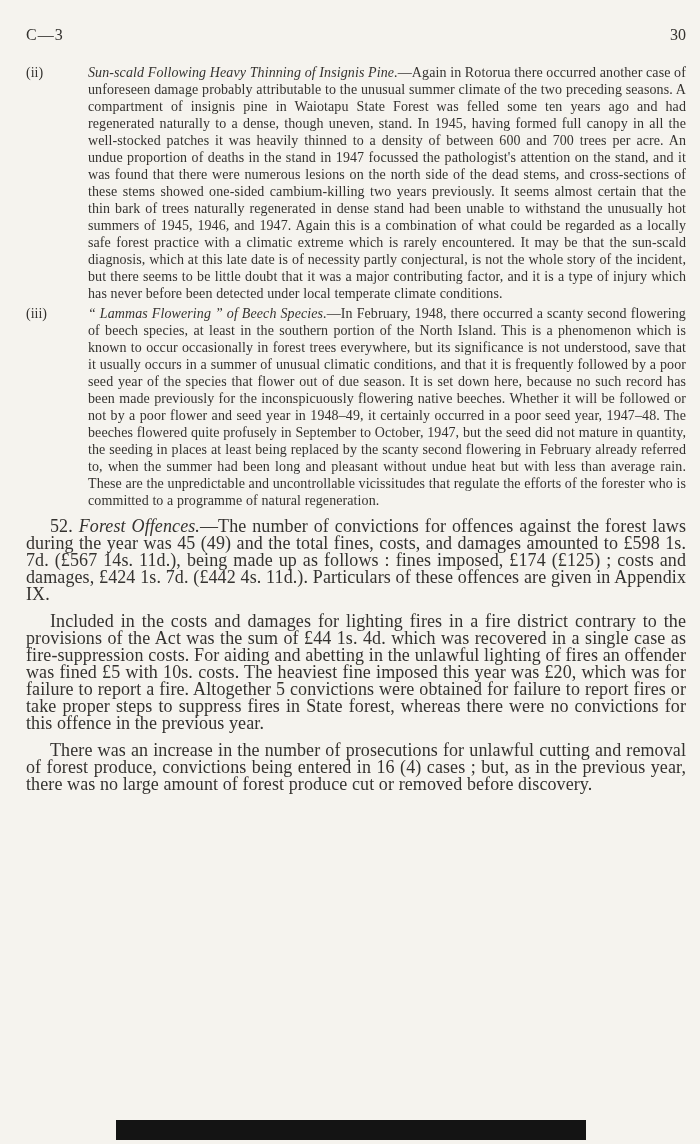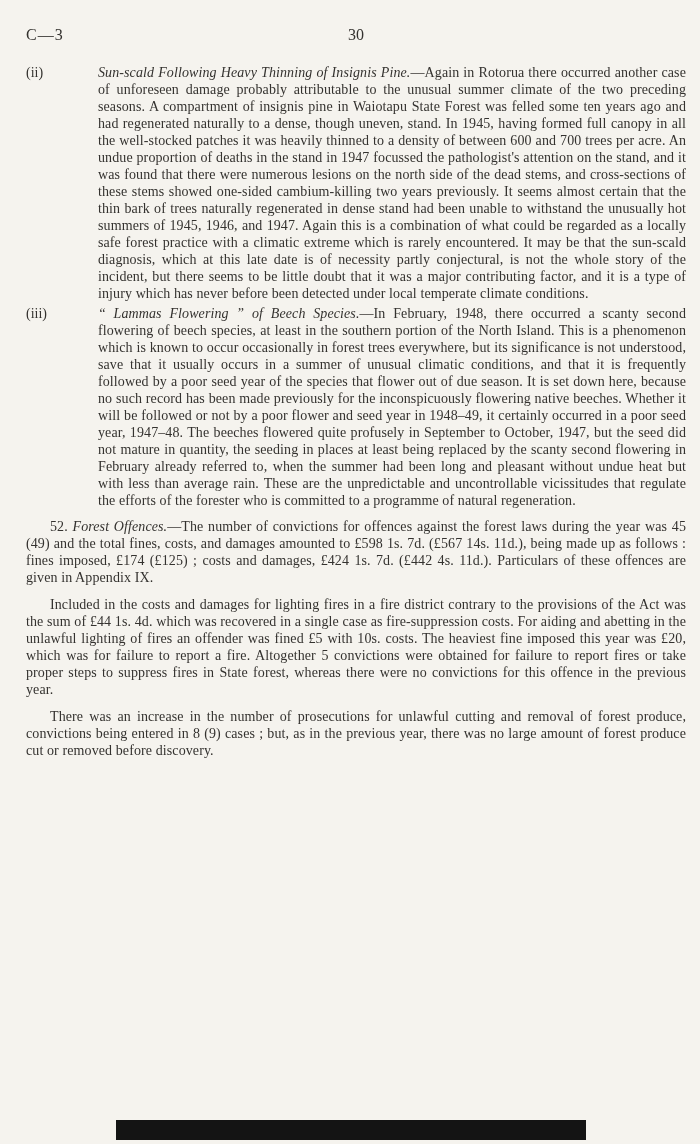--- a/index.html
+++ b/index.html
@@ -26,43 +26,43 @@
     position: absolute;
     left: 0;
     top: 0;
     letter-spacing: 1px;
   }
   .header .pageno {
     position: absolute;
     left: 0;
     right: 0;
     top: 0;
-    text-align: center;
+    text-align: right;
   }
   .list-item {
     display: flex;
     align-items: flex-start;
     margin-bottom: 3px;
   }
   .item-label {
     flex: 0 0 52px;
     text-align: left;
     font-size: 14px;
     line-height: 17px;
   }
   .item-text {
     flex: 1;
-    margin: 0 0 0 20px;
+    margin: 0 0 0 10px;
     font-size: 14px;
     line-height: 17px;
     text-align: justify;
     letter-spacing: 0.1px;
   }
   .para {
-    font-size: 14px;
+    font-size: 18px;
     line-height: 17px;
     text-align: justify;
     letter-spacing: 0.1px;
     margin: 0;
   }
   .para.indent { text-indent: 24px; }
   .para.gap-sm { margin-top: 9px; }
   .para.gap-md { margin-top: 10px; }
   i { font-style: italic; }
   .scan-bar {
@@ -91,17 +91,17 @@
 
   <div class="list-item">
     <span class="item-label">(iii)</span>
     <p class="item-text"><i>“ Lammas Flowering ” of Beech Species.</i><span>—In February, 1948, there occurred a scanty second flowering of beech species, at least in the southern portion of the North Island.  This is a phenomenon which is known to occur occasionally in forest trees everywhere, but its significance is not understood, save that it usually occurs in a summer of unusual climatic conditions, and that it is frequently followed by a poor seed year of the species that flower out of due season.  It is set down here, because no such record has been made previously for the inconspicuously flowering native beeches.  Whether it will be followed or not by a poor flower and seed year in 1948–49, it certainly occurred in a poor seed year, 1947–48.  The beeches flowered quite profusely in September to October, 1947, but the seed did not mature in quantity, the seeding in places at least being replaced by the scanty second flowering in February already referred to, when the summer had been long and pleasant without undue heat but with less than average rain.  These are the unpredictable and uncontrollable vicissitudes that regulate the efforts of the forester who is committed to a programme of natural regeneration.</span></p>
   </div>
 
   <p class="para indent gap-sm"><span>52.</span> <i>Forest Offences.</i><span>—The number of convictions for offences against the forest laws during the year was 45 (49) and the total fines, costs, and damages amounted to £598 1s. 7d. (£567 14s. 11d.), being made up as follows :  fines imposed, £174 (£125) ; costs and damages, £424 1s. 7d. (£442 4s. 11d.).  Particulars of these offences are given in Appendix IX.</span></p>
 
   <p class="para indent gap-md"><span>Included in the costs and damages for lighting fires in a fire district contrary to the provisions of the Act was the sum of £44 1s. 4d. which was recovered in a single case as fire-suppression costs.  For aiding and abetting in the unlawful lighting of fires an offender was fined £5 with 10s. costs.  The heaviest fine imposed this year was £20, which was for failure to report a fire.  Altogether 5 convictions were obtained for failure to report fires or take proper steps to suppress fires in State forest, whereas there were no convictions for this offence in the previous year.</span></p>
 
-  <p class="para indent gap-md"><span>There was an increase in the number of prosecutions for unlawful cutting and removal of forest produce, convictions being entered in 8 (9) cases ; but, as in the previous year, there was no large amount of forest produce cut or removed before discovery.</span></p>
+  <p class="para indent gap-md"><span>There was an increase in the number of prosecutions for unlawful cutting and removal of forest produce, convictions being entered in 16 (4) cases ; but, as in the previous year, there was no large amount of forest produce cut or removed before discovery.</span></p>
 
 </div>
 
 <div class="scan-bar"></div>
 
 </body></html>

